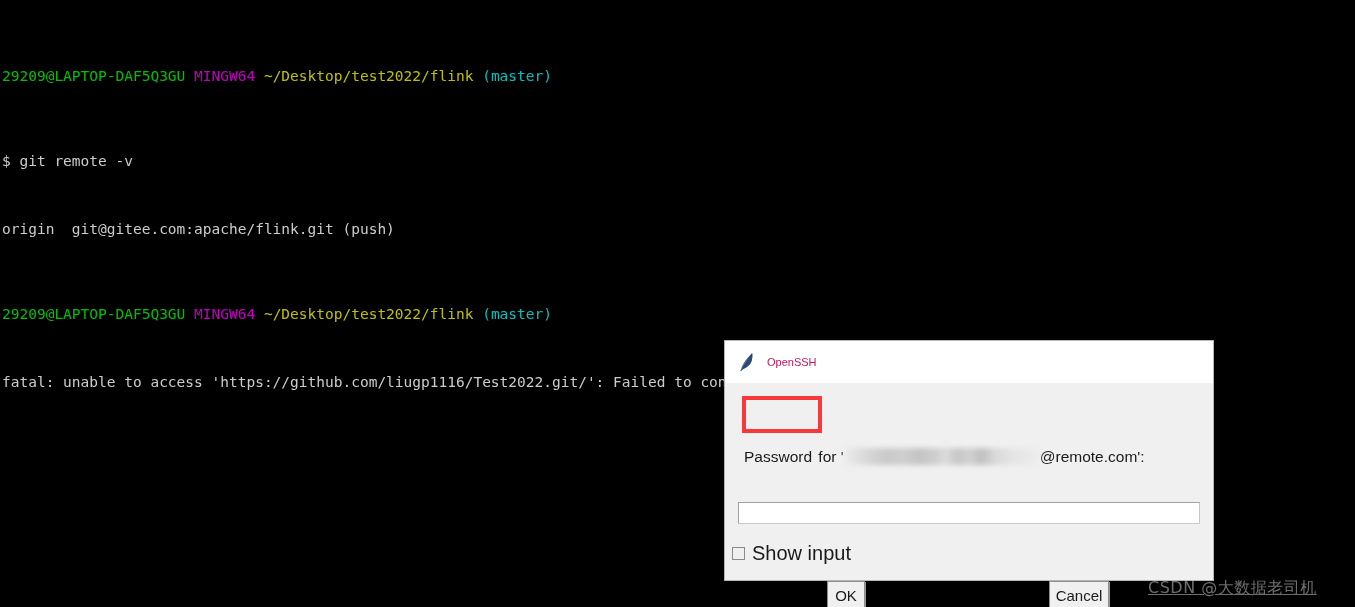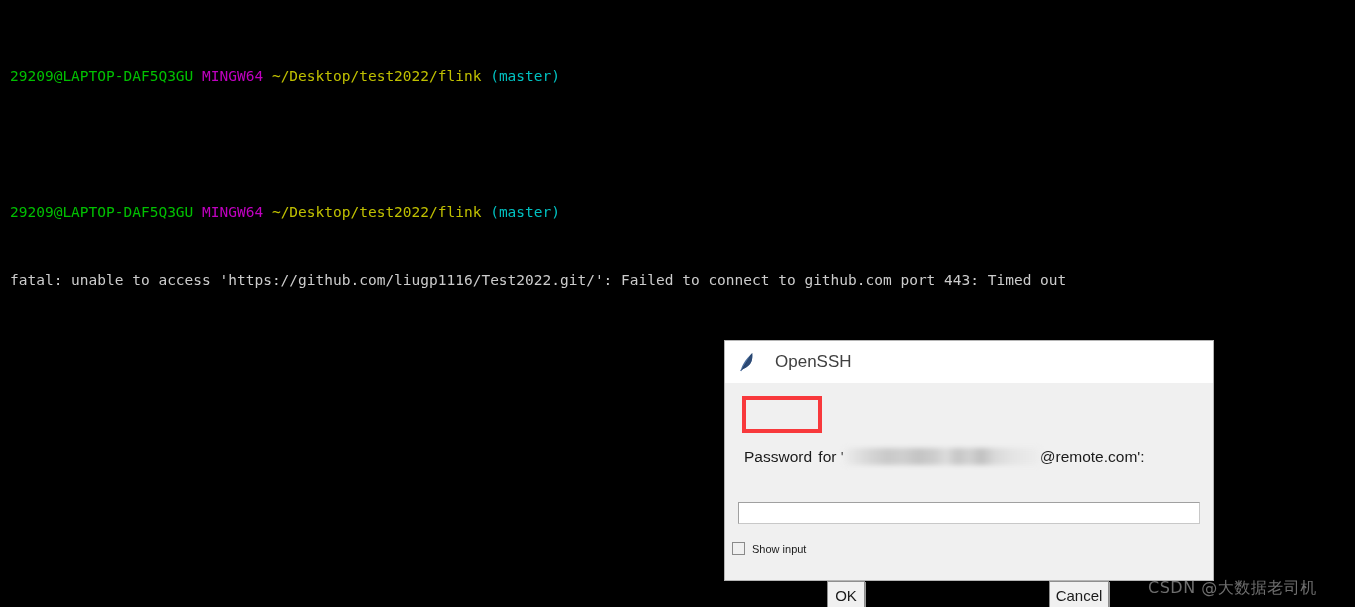--- a/index.html
+++ b/index.html
@@ -26,21 +26,21 @@
     padding: 0;
     color: #cccccc;
     font-family: "DejaVu Sans Mono", "Liberation Mono", monospace;
     font-size: 14.5px;
     line-height: 17px;
     white-space: pre;
   }
   .tline {
     height: 17px;
     white-space: pre;
-    padding-left: 10px;
+    padding-left: 2px;
   }
   .c-green  { color: #00c000; }
   .c-purple { color: #c000c0; }
   .c-yellow { color: #c0c000; }
   .c-cyan   { color: #00c0c0; }
   .c-white  { color: #cccccc; }
 
   
   #ssh-dialog {
     position: absolute;
@@ -59,23 +59,23 @@
     display: flex;
     align-items: center;
   }
   #app-icon {
     margin-left: 13px;
     width: 18px;
     height: 20px;
     display: block;
   }
   #app-title {
-    margin-left: 19px;
-    font-size: 17px;
-    color: #404040;
+    margin-left: 11px;
+    font-size: 11px;
+    color: #be185d;
     font-family: "Liberation Sans", sans-serif;
   }
 
   
   #dialog-body {
     position: relative;
     height: 154px;
     background: #f0f0f0;
   }
 
@@ -148,21 +148,21 @@
     color: #000;
     outline: none;
   }
 
   #show-input-row {
     position: absolute;
     left: 7px;
     top: 159px;
     display: flex;
     align-items: center;
-    font-size: 11px;
+    font-size: 20px;
     color: #1a1a1a;
   }
   #show-input-box {
     width: 13px;
     height: 13px;
     border: 1px solid #8a8a8a;
     background: #f0f0f0;
     box-sizing: border-box;
     display: inline-block;
   }
@@ -189,34 +189,37 @@
   
   #watermark {
     position: absolute;
     left: 1148px;
     top: 578px;
     font-size: 16px;
     color: #6e6e6e;
     font-family: "DejaVu Sans", "Liberation Sans", sans-serif;
     letter-spacing: 0.5px;
     white-space: nowrap;
+    text-decoration: underline;
   }
 </style>
 </head>
 <body>
 
 <div id="screen">
 
   <div id="terminal">
 
     
     <div class="tline"><span class="c-green">29209@LAPTOP-DAF5Q3GU</span><span class="c-white"> </span><span class="c-purple">MINGW64</span><span class="c-white"> </span><span class="c-yellow">~/Desktop/test2022/flink</span><span class="c-white"> </span><span class="c-cyan">(master)</span></div>
 
     
-    
+    <div class="tline c-white">$ git remote -v</div>
+    
+    <div class="tline c-white">origin  git@gitee.com:apache/flink.git (push)</div>
 
     
     <div class="tline"><span class="c-green">29209@LAPTOP-DAF5Q3GU</span><span class="c-white"> </span><span class="c-purple">MINGW64</span><span class="c-white"> </span><span class="c-yellow">~/Desktop/test2022/flink</span><span class="c-white"> </span><span class="c-cyan">(master)</span></div>
 
     <div class="tline c-white">fatal: unable to access 'https://github.com/liugp1116/Test2022.git/': Failed to connect to github.com port 443: Timed out</div>
     
 
     
     
 

